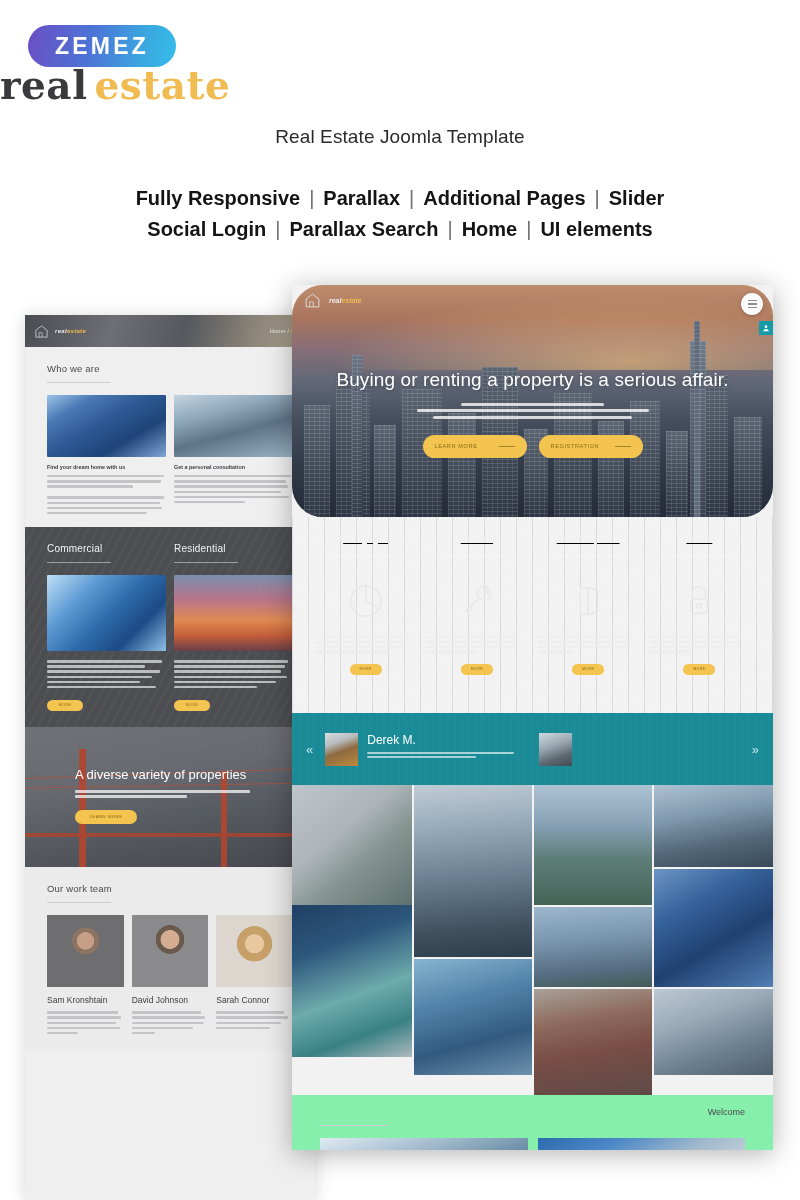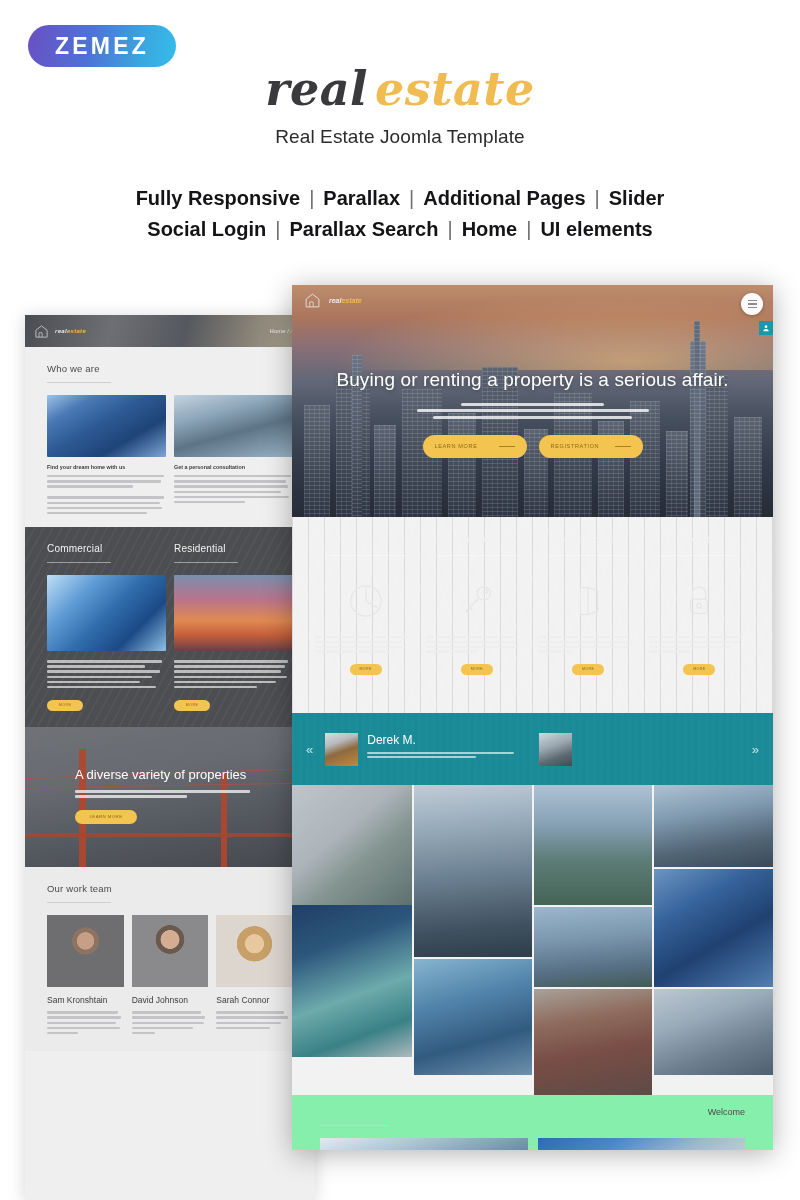--- a/index.html
+++ b/index.html
@@ -17,23 +17,22 @@
     background: linear-gradient(100deg, #6a4fc4 0%, #4d73d6 42%, #3aa8e0 78%, #35bdea 100%);
     display: flex; align-items: center; justify-content: center;
   }
   .zemez-logo .wm {
     color: #fff; font-size: 23px; font-weight: 700;
     letter-spacing: 3.2px; font-family: "Liberation Sans", sans-serif;
   }
 
   .brand-script {
     position: absolute; left: 0; right: 0; top: 62px;
-    text-align: center;
     font-family: "DejaVu Serif", serif;
-    font-size: 46px; font-style: italic; font-weight: 700;
+    font-size: 39px; font-weight: 700;
     letter-spacing: 0.5px;
   }
   .brand-script .w1 { color: #3a3a3c; }
   .brand-script .w2 { color: #f0bc52; margin-left: 7px; }
 
   .subtitle {
     position: absolute; left: 0; right: 0; top: 126px;
     text-align: center; font-size: 19px; color: #2b2b2d;
     letter-spacing: 0.1px;
   }
@@ -127,20 +126,21 @@
     box-shadow: 0 4px 26px rgba(0,0,0,.30);
     overflow: hidden;
   }
 
   .hero {
     position: relative; height: 232px; width: 100%;
     background:
       linear-gradient(rgba(40,40,48,.22), rgba(30,34,44,.45)),
       linear-gradient(#e8a97e 0%, #d8906d 14%, #b08b93 27%, #7e8699 42%, #5a6678 58%, #3f4a5c 78%, #2b3340 100%);
     overflow: hidden;
+    border-radius: 31px;
   }
   .sky-glow { position:absolute; left:0; right:0; top:0; height:85px;
     background: radial-gradient(ellipse at 70% 90%, rgba(255,198,120,.55), rgba(255,170,110,0) 62%); }
   .bld { position:absolute; bottom:0; background: linear-gradient(#5b6472,#2e3644); }
   .bld::after{content:"";position:absolute;inset:0;
     background: repeating-linear-gradient(#ffffff22 0 1px, transparent 1px 4px),
                 repeating-linear-gradient(90deg,#ffffff18 0 1px, transparent 1px 5px);}
 
   .hero-hdr { position: absolute; left:0; right:0; top:0; height: 30px; z-index: 6;
               display:flex; align-items:center; padding: 0 12px; }
@@ -186,21 +186,21 @@
     background:
       linear-gradient(rgba(92,92,94,.80),rgba(92,92,94,.80)),
       repeating-linear-gradient(117deg,#8a8f96 0 2px,#636token 2px 3px),
       linear-gradient(160deg,#9aa1a9 0%, #6e757e 45%, #4a5159 100%);
   }
   .glassfan { position:absolute; inset:0;
     background:
       repeating-linear-gradient(72deg, rgba(255,255,255,.12) 0 1px, transparent 1px 10px),
       repeating-linear-gradient(108deg, rgba(255,255,255,.10) 0 1px, transparent 1px 13px),
       repeating-linear-gradient(90deg, rgba(0,0,0,.10) 0 1px, transparent 1px 16px); }
-  .svc-row { position:relative; display:flex; padding: 16px 18px 0; z-index:3; }
+  .svc-row { position:relative; display:flex; padding: 16px 18px 0; z-index:3;text-decoration:underline; }
   .svc { flex:1; text-align:center; padding: 0 5px; }
   .svc .t { font-size: 9.5px; color:#f1f1f1; }
   .svc .ru { height:1px; background: rgba(255,255,255,.35); margin: 11px 10px 0; }
   .svc .ic { height: 46px; margin-top: 22px; display:flex; align-items:center; justify-content:center; }
   .svc .ic svg { stroke: #e6e6e6; fill: none; stroke-width: 1.3; }
   .svc .ml-p { margin-top: 12px; }
   .svc .ml-p span { background: rgba(235,235,235,.72); height:2.2px; margin-bottom:2.6px; }
   .svc .pill { width: 32px; }
 
   

